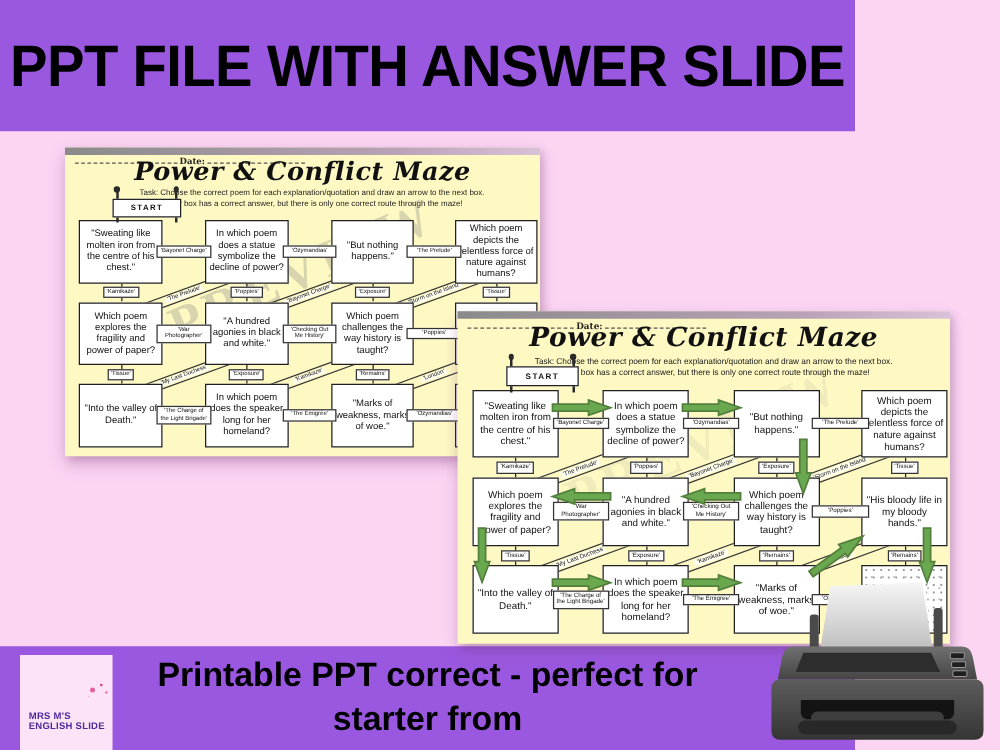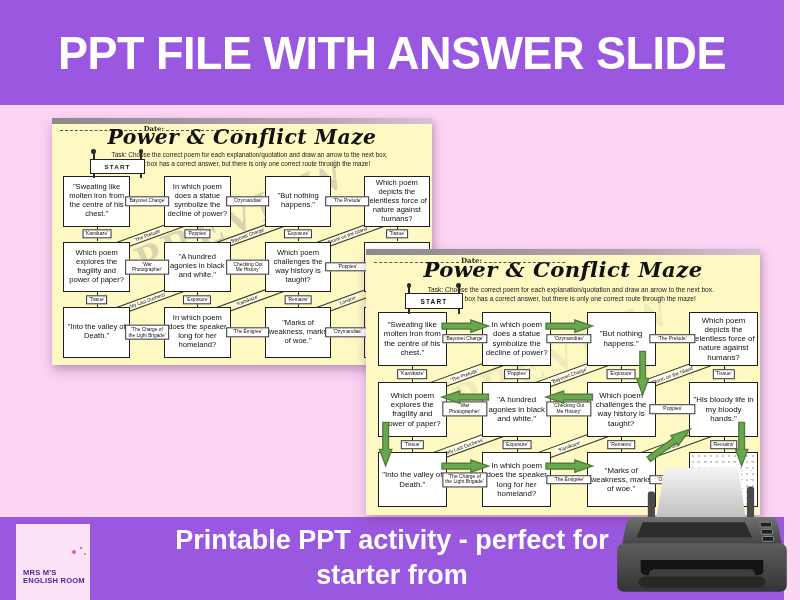--- a/index.html
+++ b/index.html
@@ -1,21 +1,21 @@
 <!DOCTYPE html>
 <html><head>
 <meta charset="utf-8">
 <style>
   html,body{margin:0;padding:0;}
   body{width:800px;height:600px;overflow:hidden;position:relative;
        font-family:"Liberation Sans",sans-serif;background:#fcd5f3;}
   .stage{position:absolute;inset:0;width:800px;height:600px;}
 
   
-  .banner{position:absolute;left:0;width:784px;color:#ffffff;text-align:center;}
+  .banner{position:absolute;left:0;width:684px;color:#000000;text-align:center;}
   .banner-top{top:0;height:105px;display:flex;align-items:center;justify-content:center;}
   .banner-top .bt-text{font-size:45px;font-weight:800;letter-spacing:-0.5px;transform:scaleY(1.04);}
   .banner-bottom{top:517px;height:83px;padding-top:6px;box-sizing:border-box;}
   .banner-bottom .bb-line{font-size:27px;font-weight:800;line-height:1.3;}
 
   
   .logo{position:absolute;left:16px;top:524px;width:74px;height:76px;background:#fde3f7;
         z-index:6;box-sizing:border-box;padding:6px;}
   .logo-text{position:absolute;left:7px;bottom:14px;color:#4b2a9e;font-weight:bold;
              font-size:7.6px;line-height:1.15;letter-spacing:0.2px;}
@@ -310,28 +310,28 @@
         </svg>
       </div>
       <div class="mz-arrow" title="'Remains' down" style="left: 89.8%; top: 70.9%; width: 11%; height: 4.6%; transform: rotate(90deg);">
         <svg viewBox="0 0 100 26" preserveAspectRatio="none">
           <path d="M0 7 H62 V0 L100 13 L62 26 V19 H0 Z" fill="#6aa84f" stroke="#527f3c" stroke-width="3"></path>
         </svg>
       </div>
     </div>
 
   <div class="banner banner-bottom" style="background: rgb(154, 88, 224);">
-    <div class="bb-line">Printable PPT activity - perfect for</div>
+    <div class="bb-line">Printable PPT correct - perfect for</div>
     <div class="bb-line">starter from</div>
   </div>
 
   <div class="logo">
     <div class="logo-text">
       <div>MRS M'S</div>
-      <div>ENGLISH ROOM</div>
+      <div>ENGLISH SLIDE</div>
     </div>
     <div class="splat"></div>
   </div>
 
   <div class="printer">
     <svg viewBox="0 0 180 130" preserveAspectRatio="none">
       <defs>
         <linearGradient id="gPaper" x1="0" y1="0" x2="0" y2="1">
           <stop offset="0" stop-color="#f6f6f6"></stop>
             <stop offset="1" stop-color="#bdbdbd"></stop>

